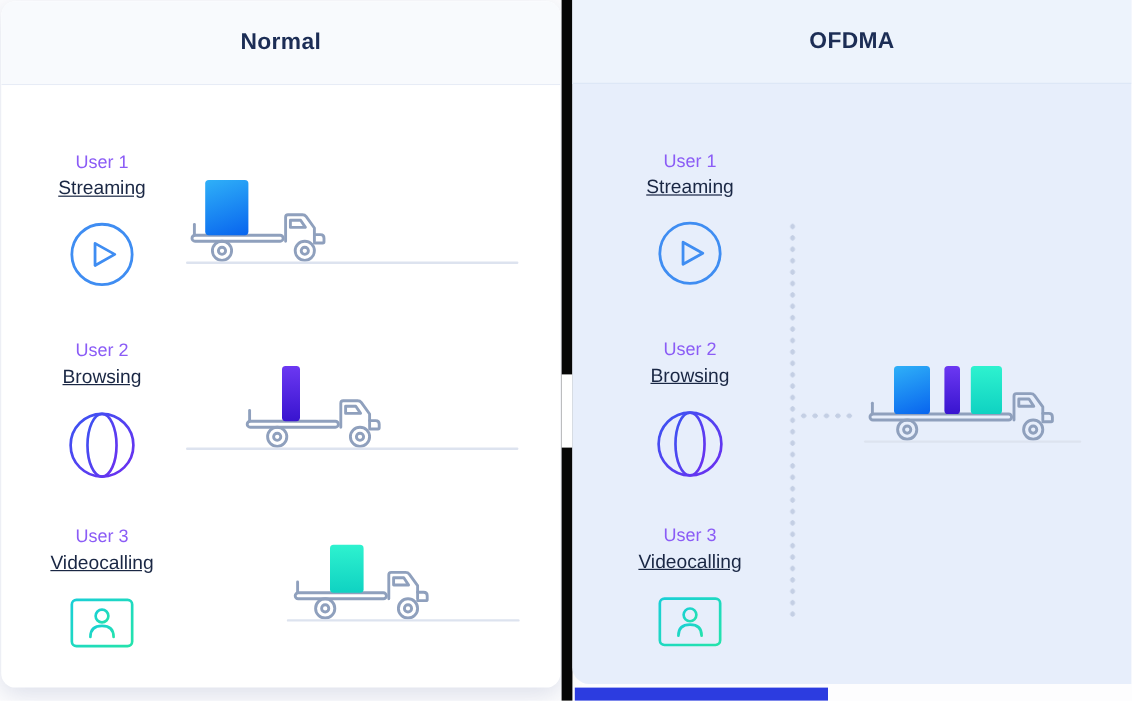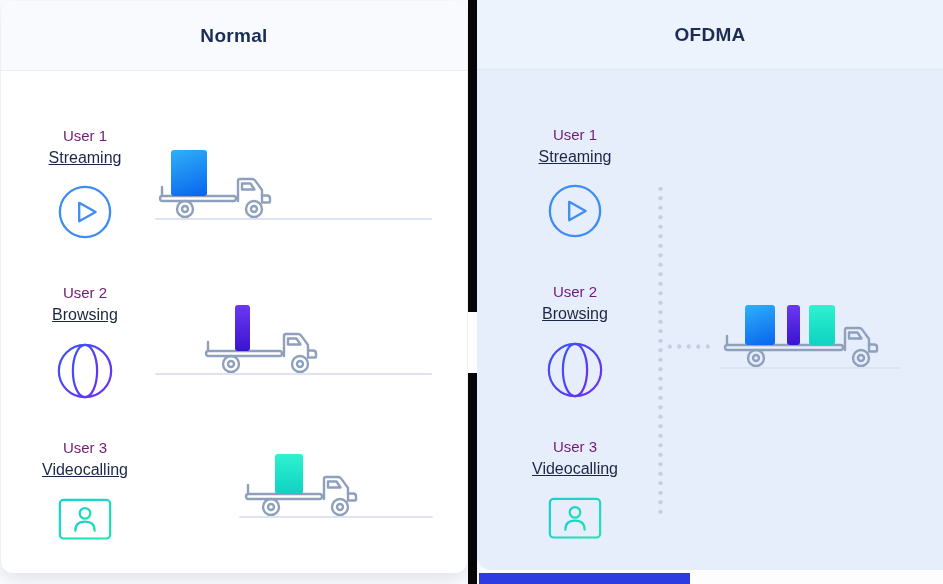--- a/index.html
+++ b/index.html
@@ -27,21 +27,21 @@
     display:flex; align-items:center; justify-content:center;
   }
   .panel-left .panel-header { background:#f8fafd; border-bottom:1px solid #e7ecf6; border-radius:12px 12px 0 0; }
   .panel-right .panel-header { background:#edf3fc; border-bottom:1px solid #dde7f6; }
   .panel-title { font-size:19px; font-weight:700; color:#1c2d55; letter-spacing:.3px; }
 
   
   .user { position:absolute; width:132px; text-align:center; }
   .panel-left .user { left:18px; }
   .panel-right .user { left:32px; }
-  .user-name { font-size:15px; color:#701a75; line-height:18px; }
+  .user-name { font-size:15px; color:#8b5cf6; line-height:18px; }
   .user-activity { font-size:16px; color:#1a2744; line-height:19px; margin-top:3px;text-decoration:underline; }
   .user-icon { margin:16px auto 0; line-height:0; }
 
   
   .truck { position:absolute; line-height:0; }
   .package { position:absolute; border-radius:3px; }
   .pkg-blue   { background:linear-gradient(160deg,#2fb0f8,#0864ee); }
   .pkg-purple { background:linear-gradient(180deg,#6c38f2,#3814cf); }
   .pkg-teal   { background:linear-gradient(180deg,#2ef2cf,#0fd2c2); }
   .road { position:absolute; height:2px; background:#dde3ef; border-radius:1px; }

